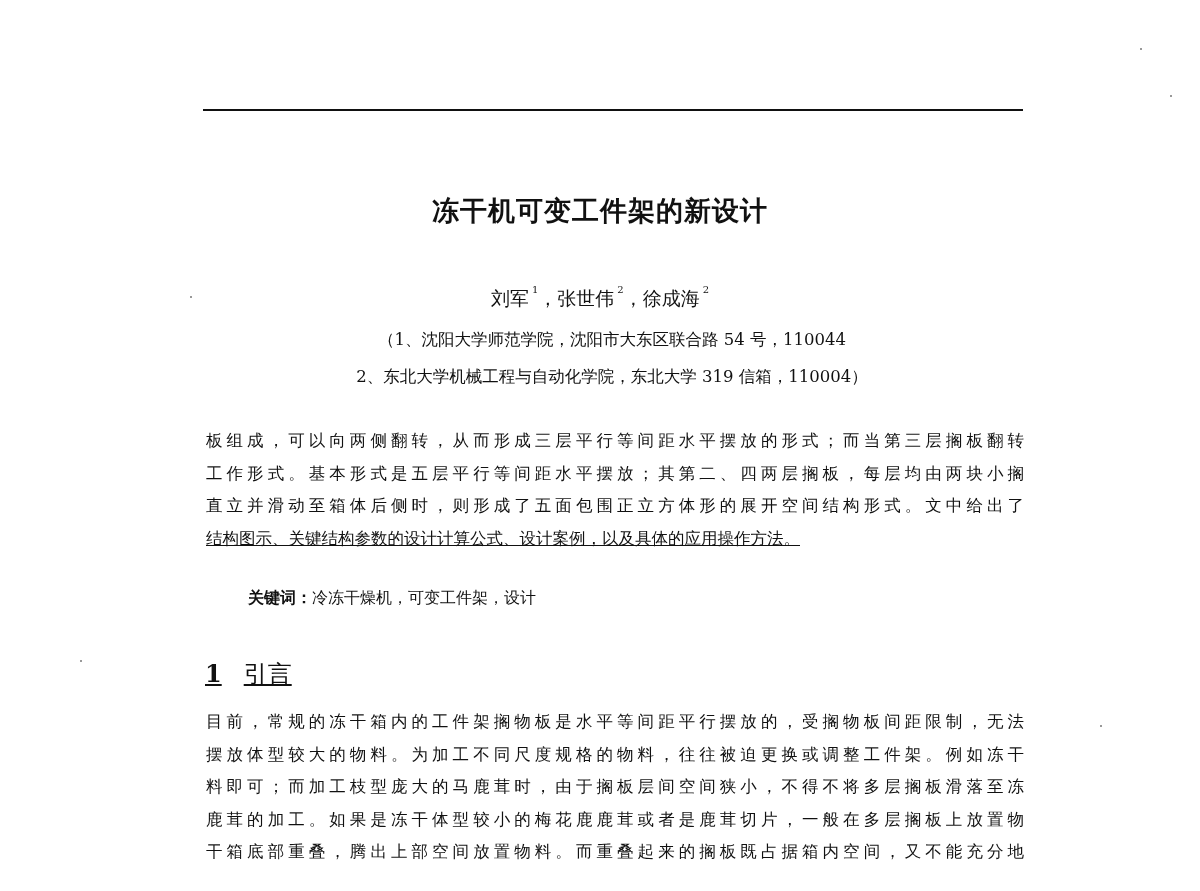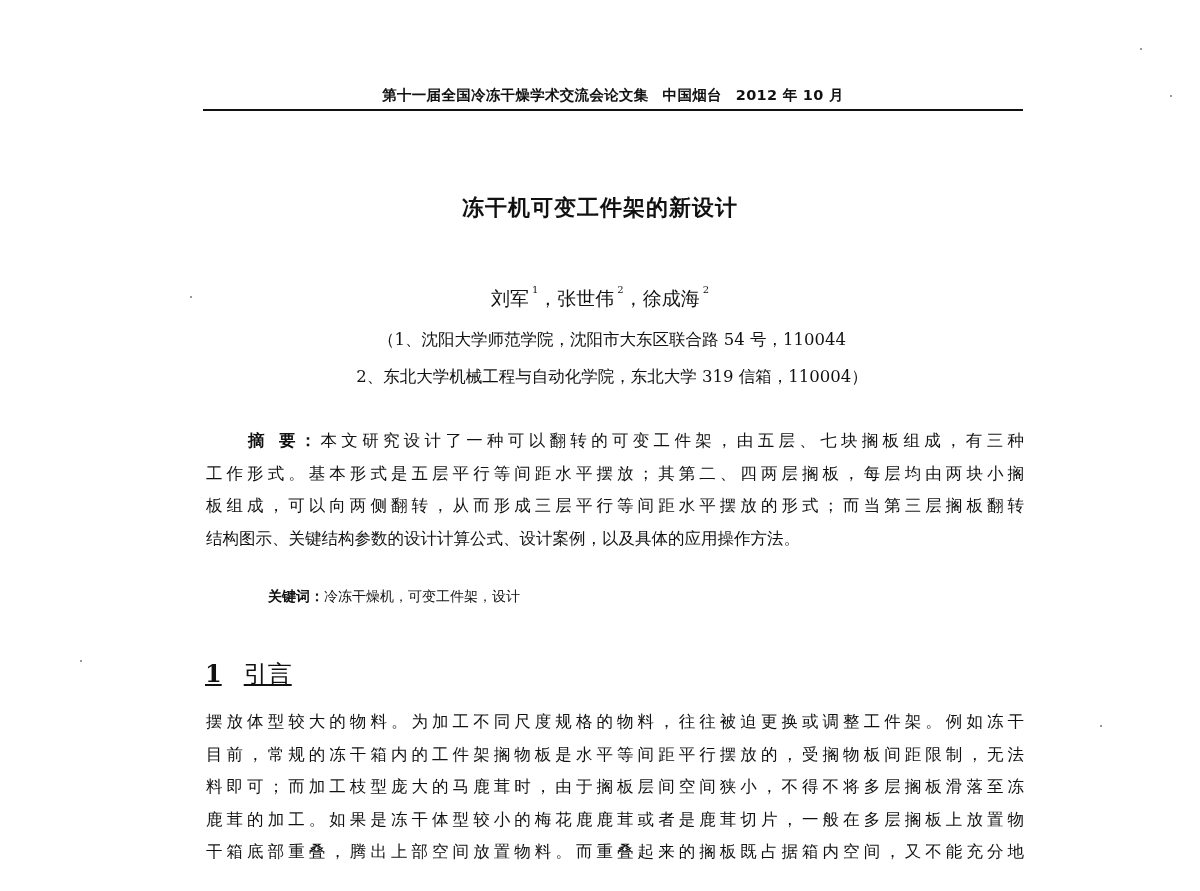--- a/index.html
+++ b/index.html
@@ -40,21 +40,21 @@
       height: 2px;
       background: #111;
     }
     .title {
       position: absolute;
       left: 0; width: 1200px;
       top: 193px;
       text-align: center;
       font-family: "DejaVu Sans", "Liberation Sans", sans-serif;
       font-weight: bold;
-      font-size: 22px;
+      font-size: 27px;
       letter-spacing: 1px;
     }
     .authors {
       position: absolute;
       left: 0; width: 1200px;
       top: 286px;
       text-align: center;
       font-size: 19px;
     }
     .authors sup {
@@ -75,33 +75,32 @@
     .para {
       position: absolute;
       left: 206px;
       width: 818px;
       font-size: 16.5px;
       line-height: 32.5px;
       text-align: justify;
       text-align-last: justify;
     }
     .para .line { display: block; height: 32.5px; white-space: nowrap; overflow: hidden; }
-    .para .line.last { text-align-last: left; }
+    .para .line.last { text-align-last: left; text-decoration: underline; }
     .para .indent { padding-left: 42px; }
     .abstract { top: 425px; }
     .bold-label {
       font-family: "DejaVu Sans", "Liberation Sans", sans-serif;
       font-weight: bold;
     }
     .keywords {
       position: absolute;
       left: 248px;
       top: 588px;
-      font-size: 14px;
-      margin-left: 20px;
+      font-size: 16px;
     }
     .section-heading {
       position: absolute;
       left: 205px;
       top: 658px;
       font-size: 24px;
       font-family: "DejaVu Sans", "Liberation Sans", sans-serif;
       text-decoration: underline;
     }
     .section-heading .num { font-weight: bold; font-family: "DejaVu Serif", "Liberation Serif", serif; margin-right: 22px; }
@@ -110,52 +109,49 @@
       position: absolute;
       width: 2px; height: 2px;
       background: #999;
     }
   </style>
 </head>
 <body>
 
 <div class="page">
 
-  <div class="running-header">
-    <span>第十一届全国冷冻干燥学术交流会论文集</span><span class="gap"></span><span>中国烟台</span><span class="gap"></span><span>2012 年 10 月</span>
-  </div>
   <div class="header-rule"></div>
 
   <div class="title">冻干机可变工件架的新设计</div>
 
   <div class="authors">
     <span>刘军</span><sup>1</sup><span>，</span><span>张世伟</span><sup>2</sup><span>，</span><span>徐成海</span><sup>2</sup>
   </div>
 
   <div class="affil a1">（1、沈阳大学师范学院，沈阳市大东区联合路 54 号，110044</div>
   <div class="affil a2">2、东北大学机械工程与自动化学院，东北大学 319 信箱，110004）</div>
 
   <div class="para abstract">
-    <span class="line indent"><span class="bold-label">摘 要：</span><span>本文研究设计了一种可以翻转的可变工件架，由五层、七块搁板组成，有三种</span></span>
+    <span class="line">板组成，可以向两侧翻转，从而形成三层平行等间距水平摆放的形式；而当第三层搁板翻转</span>
     <span class="line">工作形式。基本形式是五层平行等间距水平摆放；其第二、四两层搁板，每层均由两块小搁</span>
-    <span class="line">板组成，可以向两侧翻转，从而形成三层平行等间距水平摆放的形式；而当第三层搁板翻转</span>
+    <span class="line">直立并滑动至箱体后侧时，则形成了五面包围正立方体形的展开空间结构形式。文中给出了</span>
     <span class="line last">结构图示、关键结构参数的设计计算公式、设计案例，以及具体的应用操作方法。</span>
   </div>
 
   <div class="keywords">
     <span class="bold-label">关键词：</span><span>冷冻干燥机，可变工件架，设计</span>
   </div>
 
   <div class="section-heading">
     <span class="num">1</span><span>引言</span>
   </div>
 
   <div class="para intro">
+    <span class="line">目前，常规的冻干箱内的工件架搁物板是水平等间距平行摆放的，受搁物板间距限制，无法</span>
     <span class="line">摆放体型较大的物料。为加工不同尺度规格的物料，往往被迫更换或调整工件架。例如冻干</span>
-    <span class="line">目前，常规的冻干箱内的工件架搁物板是水平等间距平行摆放的，受搁物板间距限制，无法</span>
     <span class="line">料即可；而加工枝型庞大的马鹿茸时，由于搁板层间空间狭小，不得不将多层搁板滑落至冻</span>
     <span class="line">鹿茸的加工。如果是冻干体型较小的梅花鹿鹿茸或者是鹿茸切片，一般在多层搁板上放置物</span>
     <span class="line">干箱底部重叠，腾出上部空间放置物料。而重叠起来的搁板既占据箱内空间，又不能充分地</span>
   </div>
 
   <div class="speck" style="left:1140px;top:48px;"></div>
   <div class="speck" style="left:1170px;top:95px;"></div>
   <div class="speck" style="left:190px;top:296px;"></div>
   <div class="speck" style="left:80px;top:660px;"></div>
   <div class="speck" style="left:1100px;top:725px;"></div>

